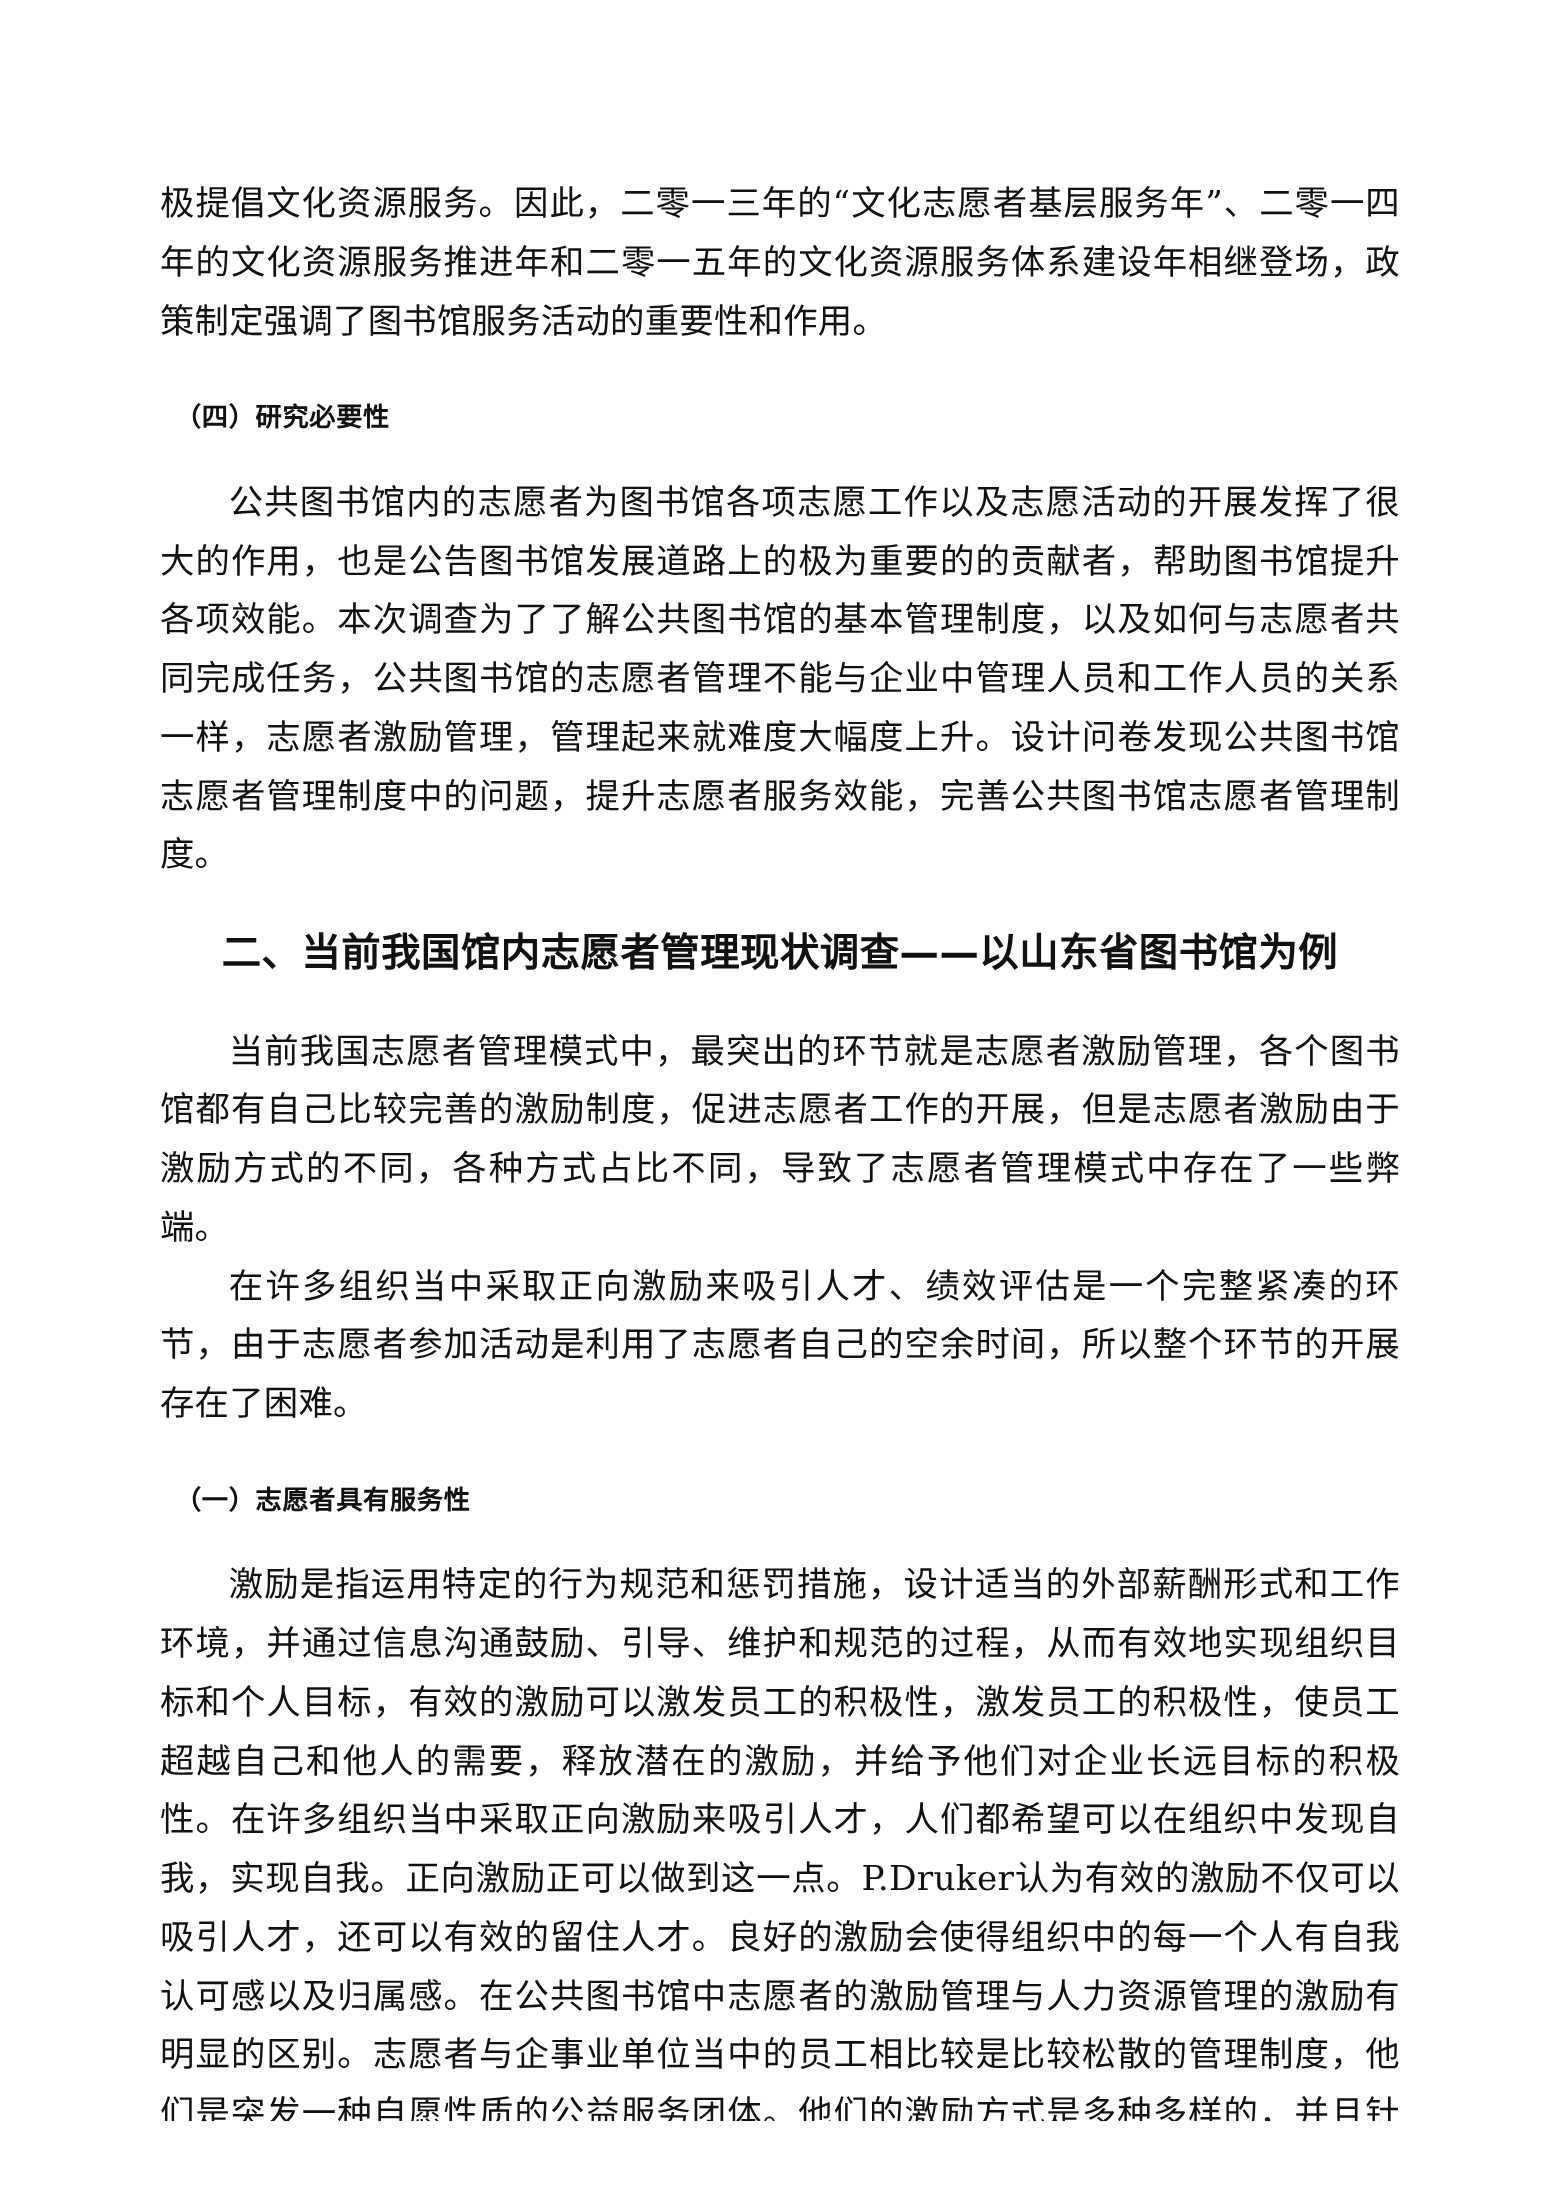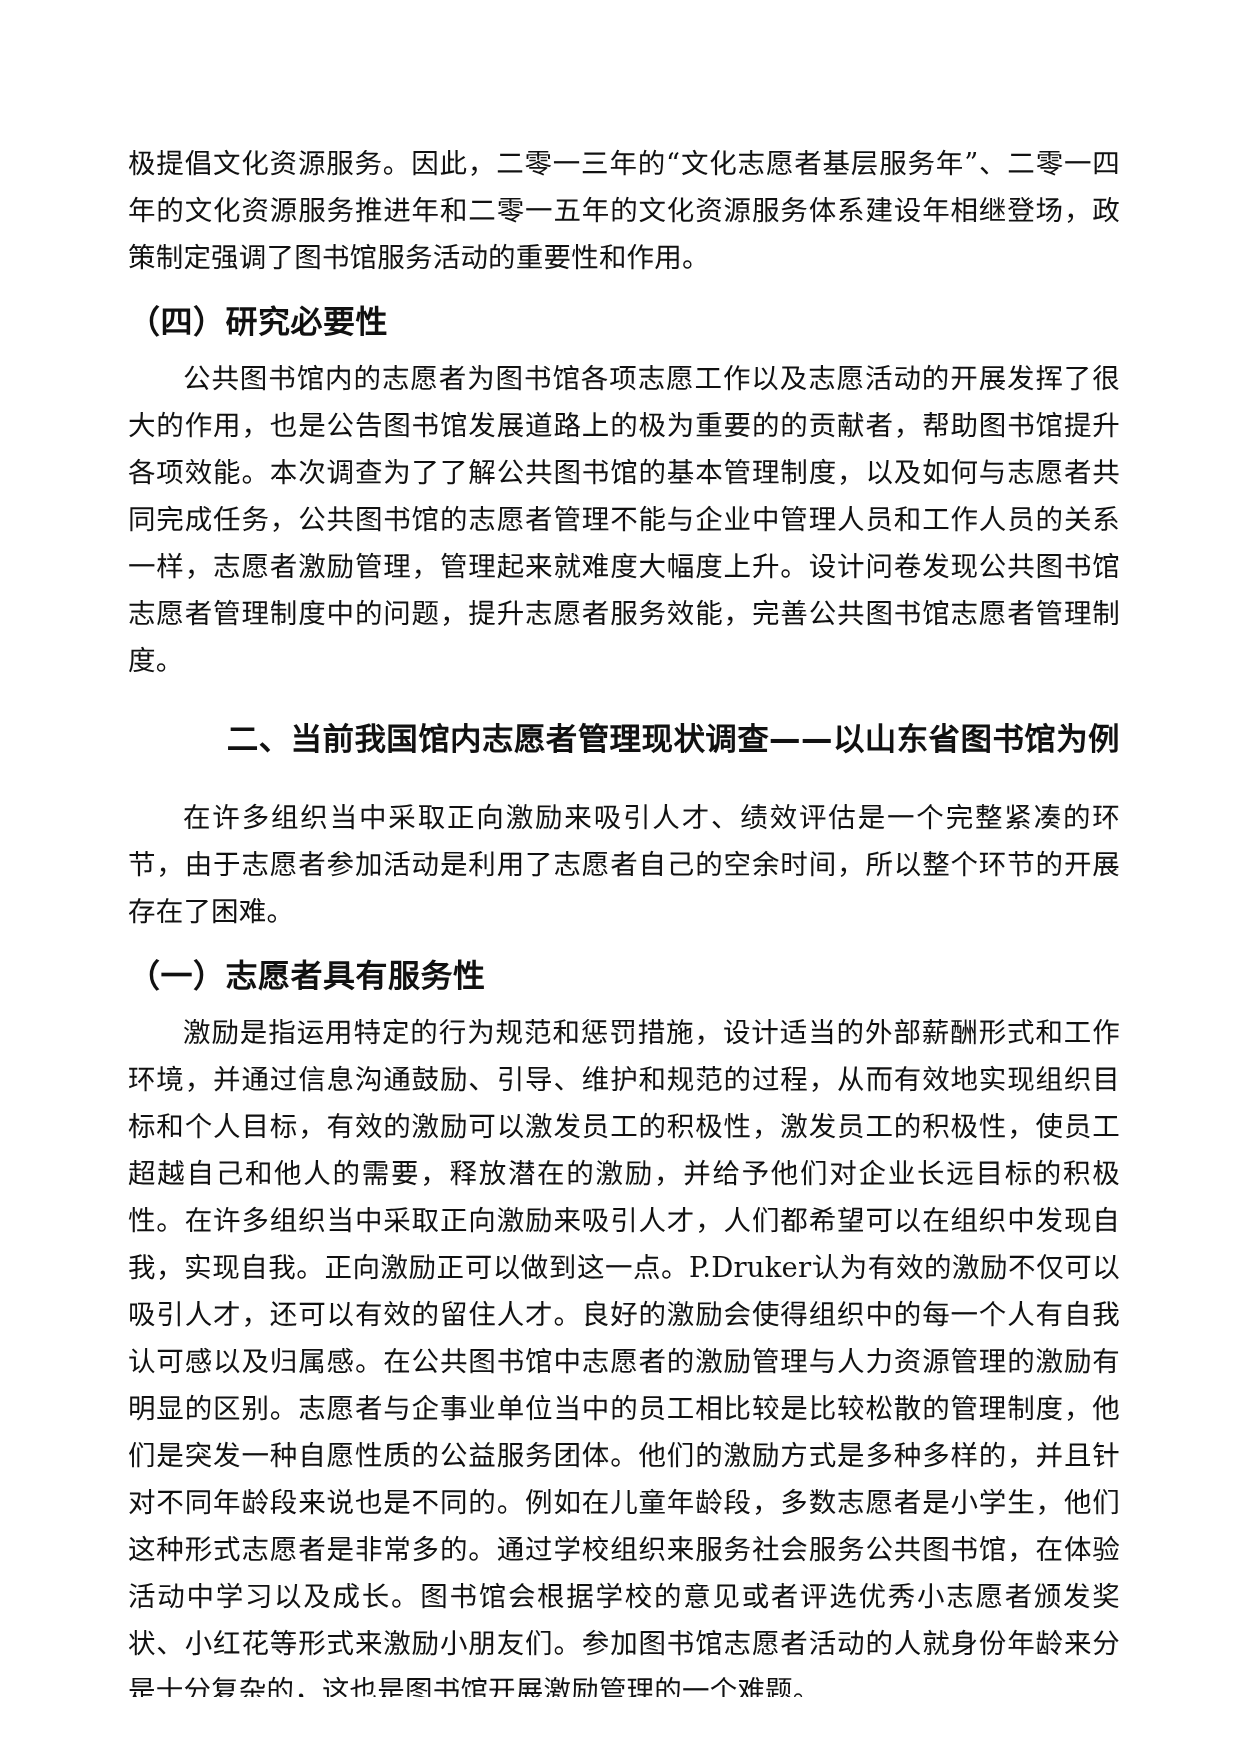--- a/index.html
+++ b/index.html
@@ -39,38 +39,38 @@
     word-break: break-all;
     font-weight: 400;
   }
 
   p.body-par.no-indent {
     text-indent: 0;
   }
 
   
   h3.sub-heading {
-    margin: 0;
-    font-size: 32px;
+    margin: 12px;
+    font-size: 21px;
     line-height: 46px;
     font-weight: 700;
     font-family: "DejaVu Sans", "Liberation Sans", sans-serif;
     letter-spacing: 0.5px;
     text-align: left;
   }
 
   
   h2.main-heading {
     margin: 0;
     font-size: 31.5px;
     line-height: 50px;
     font-weight: 700;
     font-family: "DejaVu Sans", "Liberation Sans", sans-serif;
     letter-spacing: 0.4px;
-    text-align: right;
+    text-align: center;
     white-space: nowrap;
   }
 
   
   .gap-xs { height: 10px; }
   .gap-sm { height: 18px; }
   .gap-md { height: 30px; }
 </style>
 </head>
 <body>
@@ -87,20 +87,21 @@
     <div class="gap-xs"></div>
 
     <p class="body-par">公共图书馆内的志愿者为图书馆各项志愿工作以及志愿活动的开展发挥了很大的作用，也是公告图书馆发展道路上的极为重要的的贡献者，帮助图书馆提升各项效能。本次调查为了了解公共图书馆的基本管理制度，以及如何与志愿者共同完成任务，公共图书馆的志愿者管理不能与企业中管理人员和工作人员的关系一样，志愿者激励管理，管理起来就难度大幅度上升。设计问卷发现公共图书馆志愿者管理制度中的问题，提升志愿者服务效能，完善公共图书馆志愿者管理制度。</p>
 
     <div class="gap-md"></div>
 
     <h2 class="main-heading">二、当前我国馆内志愿者管理现状调查——以山东省图书馆为例</h2>
 
     <div class="gap-md"></div>
 
+    <p class="body-par">当前我国志愿者管理模式中，最突出的环节就是志愿者激励管理，各个图书馆都有自己比较完善的激励制度，促进志愿者工作的开展，但是志愿者激励由于激励方式的不同，各种方式占比不同，导致了志愿者管理模式中存在了一些弊端。</p>
 
     <p class="body-par">在许多组织当中采取正向激励来吸引人才、绩效评估是一个完整紧凑的环节，由于志愿者参加活动是利用了志愿者自己的空余时间，所以整个环节的开展存在了困难。</p>
 
     <div class="gap-sm"></div>
 
     <h3 class="sub-heading">（一）志愿者具有服务性</h3>
 
     <div class="gap-xs"></div>
 
     <p class="body-par">激励是指运用特定的行为规范和惩罚措施，设计适当的外部薪酬形式和工作环境，并通过信息沟通鼓励、引导、维护和规范的过程，从而有效地实现组织目标和个人目标，有效的激励可以激发员工的积极性，激发员工的积极性，使员工超越自己和他人的需要，释放潜在的激励，并给予他们对企业长远目标的积极性。在许多组织当中采取正向激励来吸引人才，人们都希望可以在组织中发现自我，实现自我。正向激励正可以做到这一点。P.Druker认为有效的激励不仅可以吸引人才，还可以有效的留住人才。良好的激励会使得组织中的每一个人有自我认可感以及归属感。在公共图书馆中志愿者的激励管理与人力资源管理的激励有明显的区别。志愿者与企事业单位当中的员工相比较是比较松散的管理制度，他们是突发一种自愿性质的公益服务团体。他们的激励方式是多种多样的，并且针对不同年龄段来说也是不同的。例如在儿童年龄段，多数志愿者是小学生，他们这种形式志愿者是非常多的。通过学校组织来服务社会服务公共图书馆，在体验活动中学习以及成长。图书馆会根据学校的意见或者评选优秀小志愿者颁发奖状、小红花等形式来激励小朋友们。参加图书馆志愿者活动的人就身份年龄来分是十分复杂的，这也是图书馆开展激励管理的一个难题。</p>

